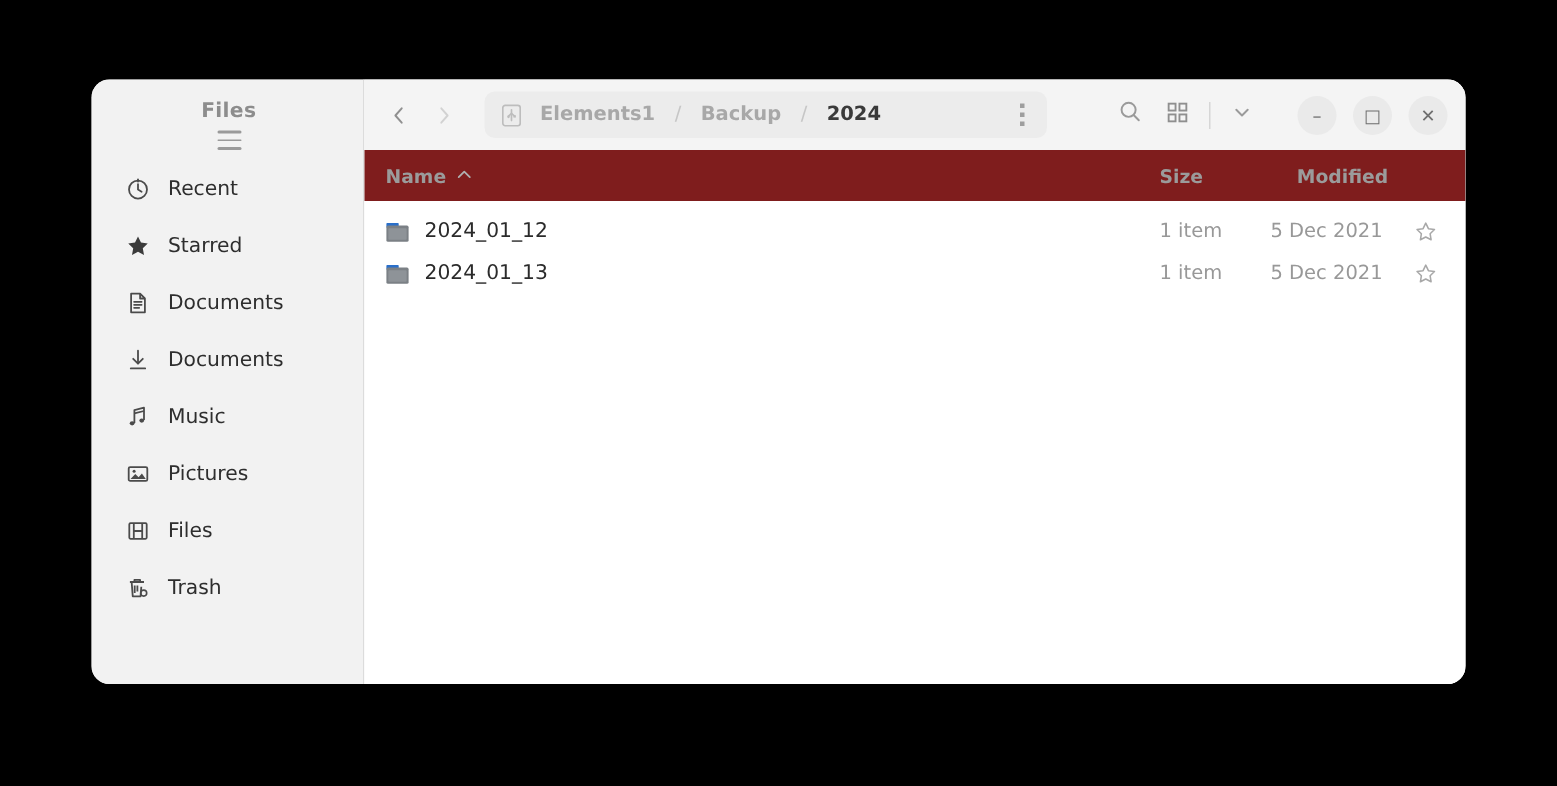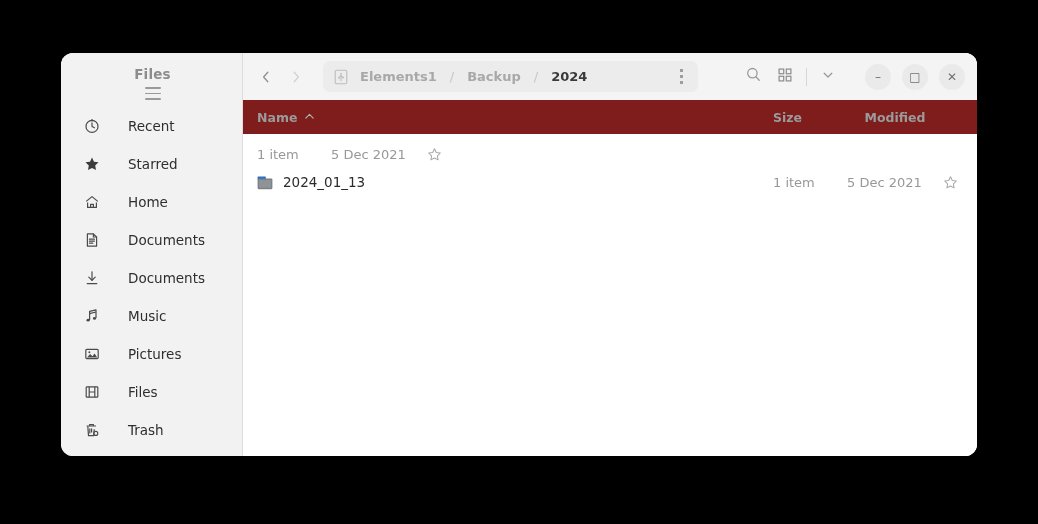--- a/index.html
+++ b/index.html
@@ -53,21 +53,21 @@
     flex: 0 0 auto;
     cursor: pointer;
   }
   .hamburger span { display:block; height: 1.6px; background: #9a9a9a; border-radius: 1px; }
 
   .sidebar-list { padding-top: 7px; }
   .sidebar-item {
     height: 38px;
     display: flex;
     align-items: center;
-    gap: 28px;
+    gap: 12px;
     padding: 0 14px 0 22px;
     cursor: pointer;
   }
   .sidebar-item .ico {
     width: 17px; height: 17px;
     flex: 0 0 17px;
     display: flex; align-items: center; justify-content: center;
     color: #4b4b4b;
   }
   .sidebar-item .ico svg { display: block; }
@@ -243,30 +243,20 @@
 
       <div class="sidebar-item">
         <span class="ico">
           <svg width="16" height="16" viewBox="0 0 16 16">
               <path fill="#3b3b3b" d="M8 1.6l2 4.1 4.5.6-3.3 3.2.8 4.5L8 11.9l-4 2.1.8-4.5L1.5 6.3 6 5.7z"></path>
             </svg>
         </span>
         <span class="lbl">Starred</span>
       </div>
 
-      <div class="sidebar-item">
-        <span class="ico">
-          <svg width="16" height="16" viewBox="0 0 16 16" fill="none" stroke="#4b4b4b" stroke-width="1.2" stroke-linejoin="round">
-            <path d="M2.2 7.4L8 2.6l5.8 4.8"></path>
-              <path d="M3.6 8.4v5h8.8v-5"></path>
-              <path d="M6.6 13.4v-3h2.8v3"></path>
-          </svg>
-        </span>
-        <span class="lbl">Home</span>
-      </div>
 
       <div class="sidebar-item">
         <span class="ico">
           <svg width="16" height="16" viewBox="0 0 16 16" fill="none" stroke="#4b4b4b" stroke-width="1.2" stroke-linejoin="round">
             <path d="M3.4 1.8h6l3.2 3.2v9.2H3.4z"></path>
               <path d="M9.4 1.8V5h3.2"></path>
             <path d="M5.4 7.2h5M5.4 9.2h5M5.4 11.2h3.4" stroke-linecap="round"></path>
           </svg>
         </span>
         <span class="lbl">Documents</span>
@@ -435,20 +425,30 @@
       </div>
       <div class="col col-mod">
         <span>Modified</span>
       </div>
       <div class="col col-star"></div>
     </div>
 
     <div id="filelist">
 
       <div class="row">
+        <div class="name-cell">
+          <span class="folder-ico">
+            <svg width="16" height="14" viewBox="0 0 16 14">
+              <rect x="0.6" y="0.6" width="8.2" height="3" rx="0.6" fill="#2a6fc9"></rect>
+              <rect x="0.6" y="2.4" width="14.8" height="10.8" rx="1.1" fill="#7b8085"></rect>
+              <rect x="1.9" y="4.1" width="12.2" height="7.7" rx="0.6" fill="#8e9398"></rect>
+            </svg>
+          </span>
+          <span class="fname">2024_01_12</span>
+        </div>
         <div class="size-cell">1 item</div>
         <div class="mod-cell">5 Dec 2021</div>
         <div class="star-cell">
           <svg width="15" height="15" viewBox="0 0 16 16" fill="none" stroke="#a8a8a8" stroke-width="1.1" stroke-linejoin="round">
             <path d="M8 1.9l1.9 3.9 4.3.6-3.1 3 .7 4.3L8 11.7l-3.8 2 .7-4.3-3.1-3 4.3-.6z"></path>
           </svg>
         </div>
       </div>
 
       <div class="row">

